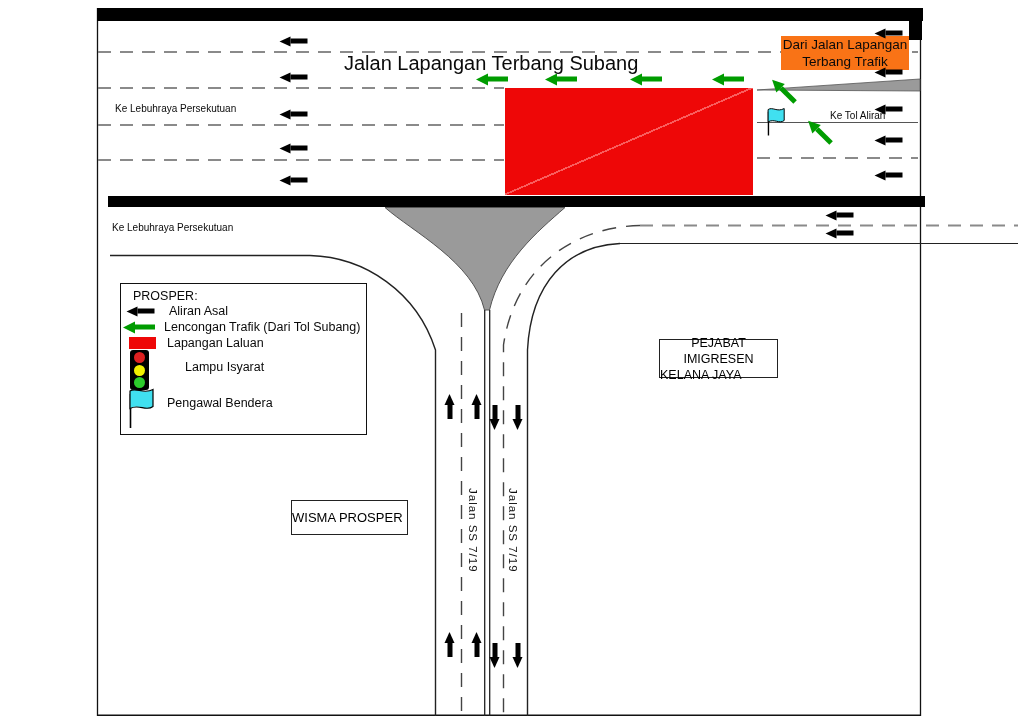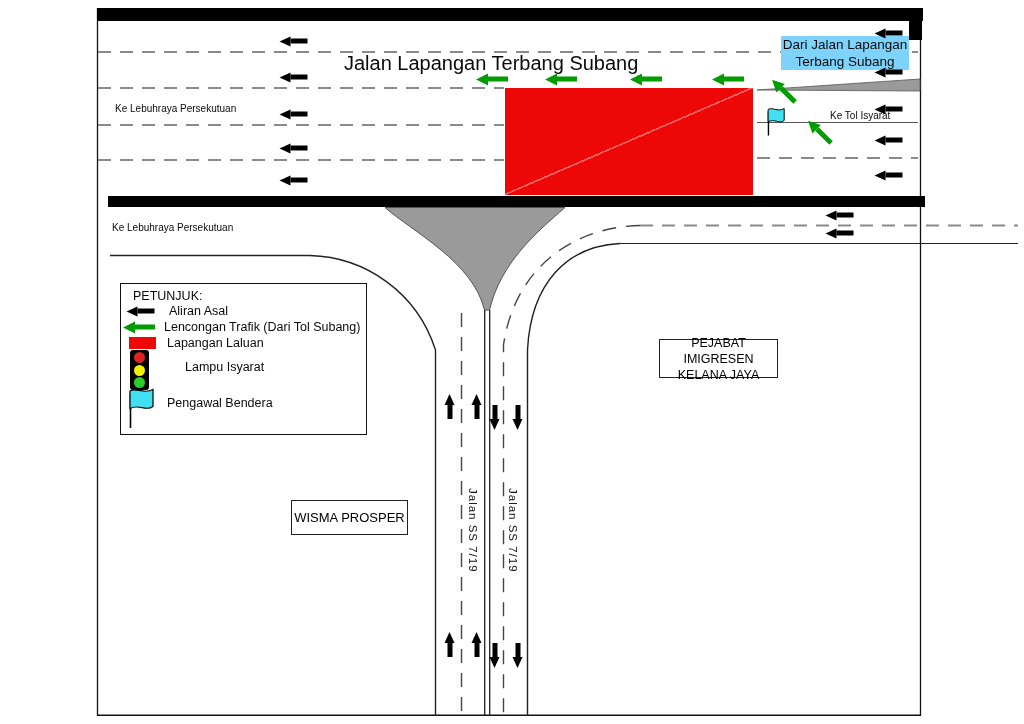--- a/index.html
+++ b/index.html
@@ -4,21 +4,21 @@
 <style>
   html,body{margin:0;padding:0;background:#fff}
   .stage{position:relative;width:1024px;height:724px;background:#fff;overflow:hidden;
          font-family:"Liberation Sans","DejaVu Sans",sans-serif;color:#000}
   svg{position:absolute;left:0;top:0}
 
   
   .lbl{position:absolute;white-space:nowrap;color:#0a0a0a}
   .title{font-size:20px;letter-spacing:0px}
   .sm{font-size:10px}
-  .dari{width:128px;text-align:center;background:#7dd3fc;line-height:17px;font-size:13.5px}
+  .dari{width:128px;text-align:center;background:#f97316;line-height:17px;font-size:13.5px}
   .vlbl{position:absolute;writing-mode:vertical-rl;font-size:11.5px;letter-spacing:1px;color:#111;white-space:nowrap}
 
   
   .closure{position:absolute;left:505px;top:88px;width:248px;height:107px;background:#ee0707;
     background-image:linear-gradient(to bottom right,rgba(255,255,255,0) 49.3%,rgba(255,140,140,.65) 49.3%,rgba(255,140,140,.65) 50.2%,rgba(255,255,255,0) 50.2%)}
 
   
   .ar{position:absolute;transform:translate(-50%,-50%);pointer-events:none}
   .black{color:#000}.green{color:#009c00}
   .ar.left{width:17px;height:5px;background:currentColor}
@@ -31,21 +31,21 @@
     border-left:5px solid transparent;border-right:5px solid transparent;border-bottom:11px solid currentColor}
   .ar.down{width:5px;height:14px;background:currentColor}
   .ar.down::before{content:"";position:absolute;bottom:-11px;left:-2.6px;width:0;height:0;
     border-left:5px solid transparent;border-right:5px solid transparent;border-top:11px solid currentColor}
   .ar.upleft{width:20px;height:5px;background:currentColor;transform:translate(-50%,-50%) rotate(45deg)}
   .ar.upleft::before{content:"";position:absolute;left:-12px;top:-3.5px;width:0;height:0;
     border-top:6px solid transparent;border-bottom:6px solid transparent;border-right:12px solid currentColor}
 
   
   .bld{position:absolute;border:1.4px solid #222;background:#fff;display:flex;flex-direction:column;
-       align-items:center;justify-content:center;text-align:center;font-size:12.5px;line-height:16px}
+       align-items:flex-start;justify-content:center;text-align:center;font-size:12.5px;line-height:16px}
 
   
   .legend{position:absolute;left:120px;top:283px;width:245px;height:150px;border:1.6px solid #111;background:#fff}
   .legend .lbl{font-size:12.5px}
   .swatch{position:absolute;left:8px;top:53px;width:27px;height:12px;background:#ee0707}
   .tlight{position:absolute;left:9px;top:66px;width:19px;height:40px;background:#000;border-radius:3px;
           display:flex;flex-direction:column;align-items:center;justify-content:space-evenly}
   .bulb{width:11px;height:11px;border-radius:50%}
   .b-red{background:#dd2020}.b-yel{background:#f0f000}.b-grn{background:#2ccc2c}
 </style>
@@ -91,23 +91,23 @@
     </g>
   </svg>
 
   <div class="closure" style="background-color: rgb(238, 7, 7);"></div>
 
   <div class="lbl title" style="left:344px;top:52px">Jalan Lapangan Terbang Subang</div>
   <div class="lbl sm" style="left:115px;top:103px">Ke Lebuhraya Persekutuan</div>
   <div class="lbl sm" style="left:112px;top:222px">Ke Lebuhraya Persekutuan</div>
   <div class="lbl dari" style="left:781px;top:36px">
     <div>Dari Jalan Lapangan</div>
-    <div>Terbang Subang</div>
+    <div>Terbang Trafik</div>
   </div>
-  <div class="lbl sm" style="left:830px;top:110px">Ke Tol Isyarat</div>
+  <div class="lbl sm" style="left:830px;top:110px">Ke Tol Aliran</div>
   <div class="vlbl" style="left:467px;top:488px">Jalan SS 7/19</div>
   <div class="vlbl" style="left:507px;top:488px">Jalan SS 7/19</div>
 
   <div class="bld" style="left:659px;top:339px;width:117px;height:37px">
     <div>PEJABAT IMIGRESEN</div>
     <div>KELANA JAYA</div>
   </div>
   <div class="bld" style="left:291px;top:500px;width:115px;height:33px;font-size:13px">
     <div>WISMA PROSPER</div>
   </div>
@@ -140,21 +140,21 @@
       <div class="ar up black" style="left: 477px; top: 412px; color: rgb(0, 0, 0);"></div>
       <div class="ar down black" style="left: 495px; top: 412px; color: rgb(0, 0, 0);"></div>
       <div class="ar down black" style="left: 518px; top: 412px; color: rgb(0, 0, 0);"></div>
       <div class="ar up black" style="left: 450px; top: 650px; color: rgb(0, 0, 0);"></div>
       <div class="ar up black" style="left: 477px; top: 650px; color: rgb(0, 0, 0);"></div>
       <div class="ar down black" style="left: 495px; top: 650px; color: rgb(0, 0, 0);"></div>
       <div class="ar down black" style="left: 518px; top: 650px; color: rgb(0, 0, 0);"></div>
     </div>
 
   <div class="legend">
-    <div class="lbl" style="left:12px;top:5px">PETUNJUK:</div>
+    <div class="lbl" style="left:12px;top:5px">PROSPER:</div>
     <span class="ar left black" style="left:25px;top:27px"></span>
     <div class="lbl" style="left:48px;top:20px">Aliran Asal</div>
     <span class="ar left green" style="left:24px;top:43px"></span>
     <div class="lbl" style="left:43px;top:36px">Lencongan Trafik (Dari Tol Subang)</div>
     <div class="swatch"></div>
     <div class="lbl" style="left:46px;top:52px">Lapangan Laluan</div>
     <div class="tlight">
       <span class="bulb b-red"></span>
       <span class="bulb b-yel"></span>
       <span class="bulb b-grn"></span>

